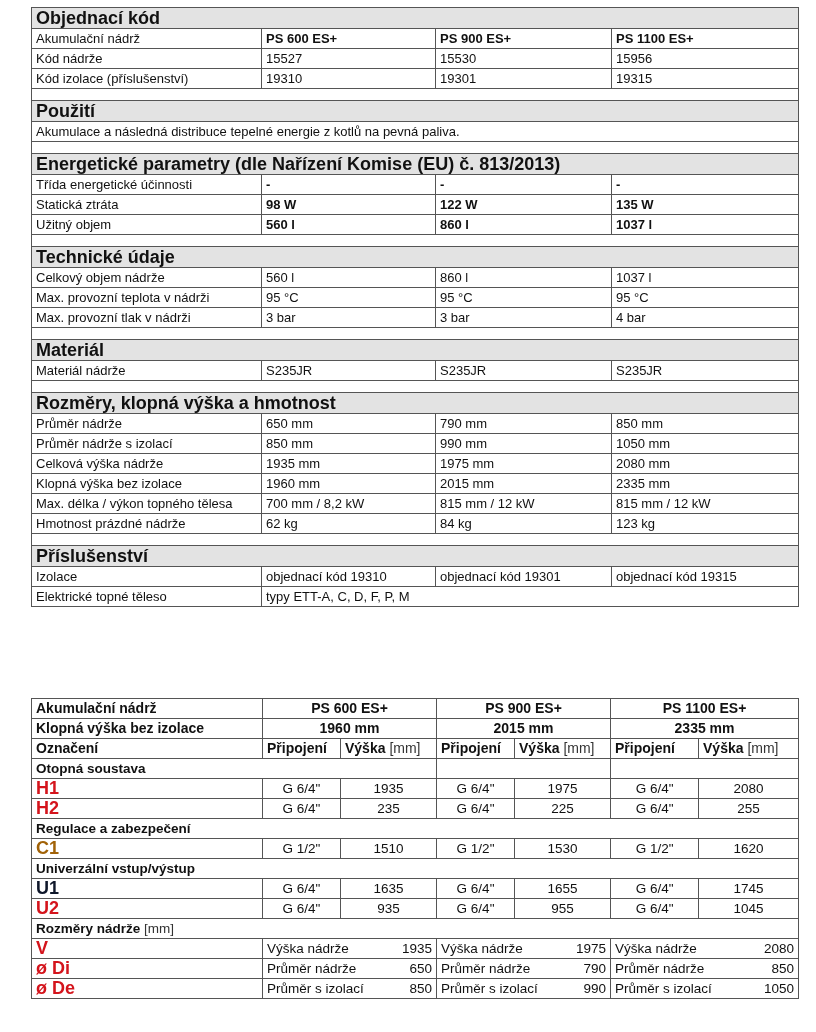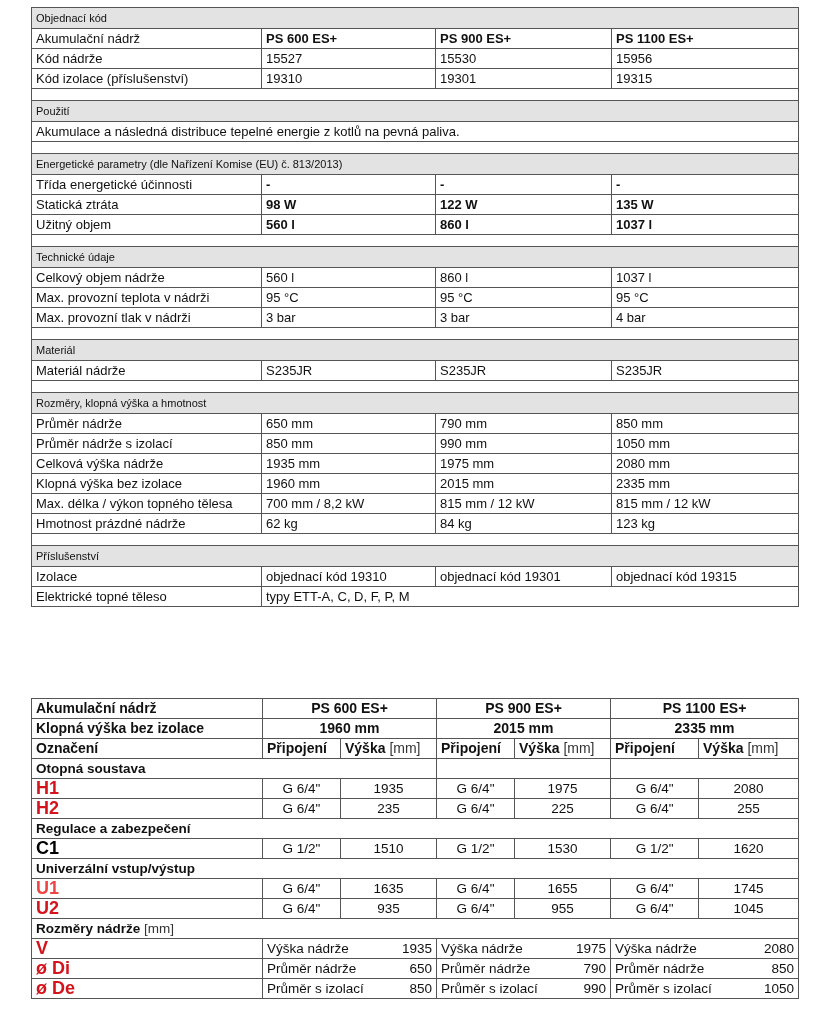--- a/index.html
+++ b/index.html
@@ -1,20 +1,20 @@
 <!DOCTYPE html>
 <html><head>
 <meta charset="utf-8">
 <style>
   html, body { margin: 0; padding: 0; background: #ffffff; }
   body { width: 816px; height: 1032px; position: relative; font-family: "Liberation Sans", sans-serif; color: #111; }
   table { border-collapse: collapse; position: absolute; table-layout: fixed; }
   td { border: 1.5px solid #555; font-size: 13px; padding: 0 4px; height: 19px; line-height: 17px; white-space: nowrap; overflow: hidden; }
   #t1 { left: 31px; top: 7px; width: 767px; }
-  #t1 td.sec { background: #e3e3e3; font-weight: normal; font-size: 11px; height: 20px; margin-left: 23px; }
+  #t1 td.sec { background: #e3e3e3; font-weight: bold; font-size: 18px; height: 20px; margin-left: 23px; }
   #t1 td.blank { height: 11px; padding: 0; border-top: 1.5px solid #555; border-bottom: 1.5px solid #555; }
   #t1 td.bold { font-weight: bold; }
   #t1 col.c0 { width: 230px; }
   #t1 col.c1 { width: 174px; }
   #t1 col.c2 { width: 176px; }
   #t1 col.c3 { width: 187px; }
 
   #t2 { left: 31px; top: 698px; width: 767px; }
   #t2 td { font-size: 13.5px; }
   #t2 td.hb { font-weight: bold; font-size: 14px; }
@@ -248,34 +248,34 @@
       <td class="c">G 6/4"</td>
       <td class="c">225</td>
       <td class="c">G 6/4"</td>
       <td class="c">255</td>
     </tr>
 
     <tr>
       <td class="sub" colspan="7">Regulace a zabezpečení</td>
     </tr>
     <tr>
-      <td class="red" style="color: #000000; margin-left: 11px;">C1</td>
+      <td class="red" style="color: #a16207; margin-left: 11px;">C1</td>
       <td class="c">G 1/2"</td>
       <td class="c">1510</td>
       <td class="c">G 1/2"</td>
       <td class="c">1530</td>
       <td class="c">G 1/2"</td>
       <td class="c">1620</td>
     </tr>
 
     <tr>
       <td class="sub" colspan="7">Univerzální vstup/výstup</td>
     </tr>
     <tr>
-      <td class="red" style="color: #ef4444;">U1</td>
+      <td class="red" style="color: #0f172a;">U1</td>
       <td class="c">G 6/4"</td>
       <td class="c">1635</td>
       <td class="c">G 6/4"</td>
       <td class="c">1655</td>
       <td class="c">G 6/4"</td>
       <td class="c">1745</td>
     </tr>
     <tr>
       <td class="red" style="color: rgb(212, 20, 28);">U2</td>
       <td class="c">G 6/4"</td>

